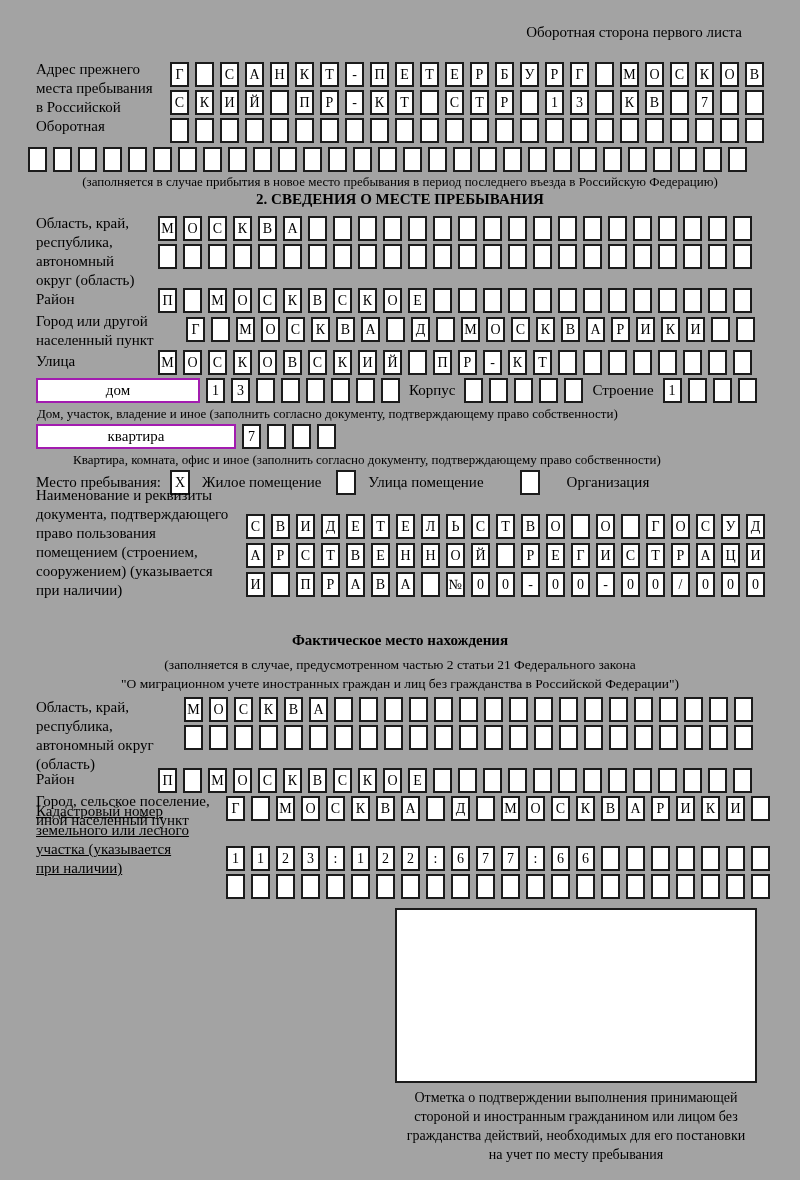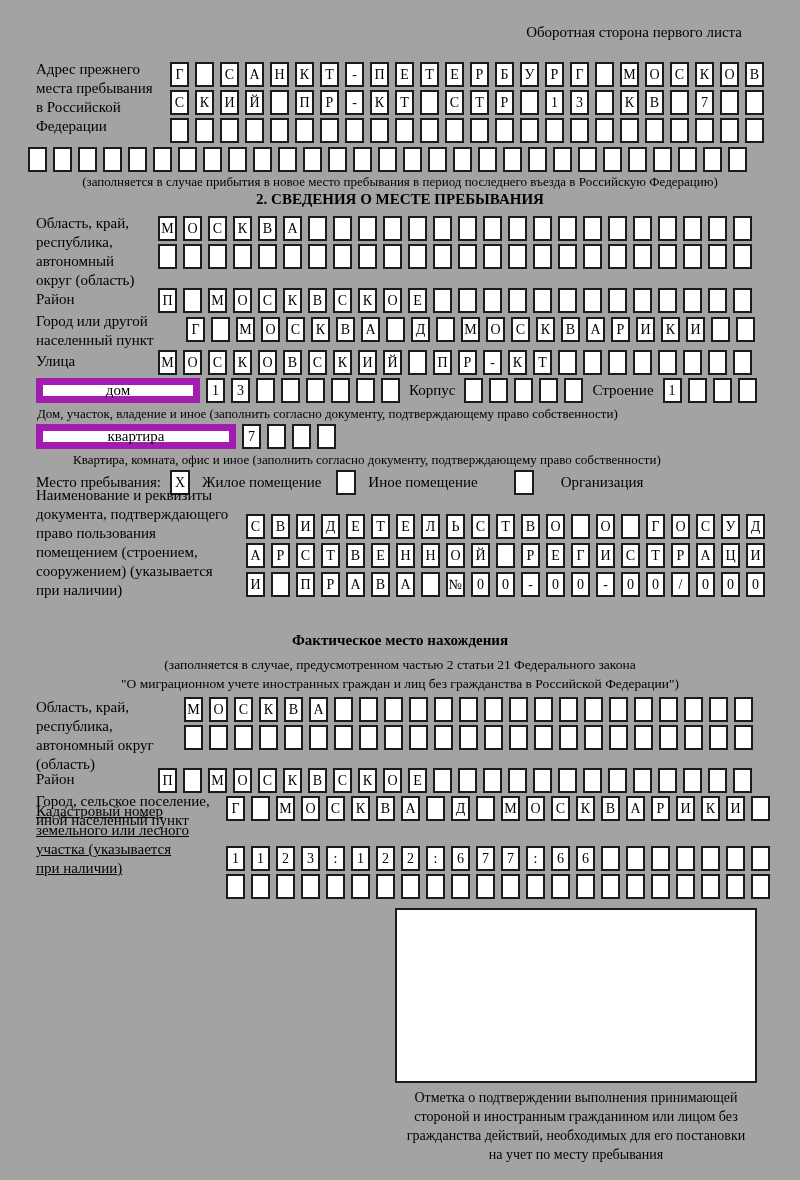--- a/index.html
+++ b/index.html
@@ -14,36 +14,36 @@
   .cells { position:absolute; display:flex; gap:6px; }
   .cell {
     flex:0 0 19px; width:19px; height:25px; border:2px solid #1b1b1b;
     display:flex; align-items:center; justify-content:center;
     font-size:14px; line-height:1; background:#fff;
   }
   .caption { position:absolute; font-size:13px; white-space:pre-line; }
   .center { left:0; width:100%; text-align:center; }
   .sec-header { position:absolute; left:0; width:100%; text-align:center; font-weight:bold; font-size:15px; }
   .flex-row { position:absolute; display:flex; gap:6px; align-items:center; }
-  .wide-box { height:25px; border:7px solid #a21caf; display:flex; align-items:center; justify-content:center; font-size:15px; background:#fff; }
+  .wide-box { height:25px; border:2px solid #a21caf; display:flex; align-items:center; justify-content:center; font-size:15px; background:#fff; }
   .inline-label { font-size:15px; padding:0 3px; white-space:nowrap; }
   .checkbox { width:20px; height:25px; border:2px solid #1b1b1b; display:flex; align-items:center; justify-content:center; font-size:14px; background:#fff; }
   .stamp-box { position:absolute; top:908px; left:395px; width:362px; height:175px; border:2px solid #1b1b1b; background:#fff; }
 </style>
 </head>
 <body>
 
 <div class="page">
 
   <div class="doc-title">Оборотная сторона первого листа</div>
 
   <div class="label" style="top:60px; width:130px;">Адрес прежнего
 места пребывания
 в Российской
-Федерации</div>
+Оборотная</div>
   <div class="cells" style="top:62px; left:170px;">
       <span class="cell">Г</span>
       <span class="cell"></span>
       <span class="cell">С</span>
       <span class="cell">А</span>
       <span class="cell">Н</span>
       <span class="cell">К</span>
       <span class="cell">Т</span>
       <span class="cell">-</span>
       <span class="cell">П</span>
@@ -330,21 +330,21 @@
         <span class="cell"></span>
       </div>
   </div>
   <div class="caption" style="top:452px; left:37px;margin-left:36px;">Квартира, комната, офис и иное (заполнить согласно документу, подтверждающему право собственности)</div>
 
   <div class="flex-row" style="top:470px; left:36px; gap:0;">
     <span class="inline-label" style="padding:0;">Место пребывания:</span>
     <span class="checkbox" style="margin-left:9px;">X</span>
     <span class="inline-label" style="margin-left:9px;">Жилое помещение</span>
     <span class="checkbox" style="margin-left:12px;"></span>
-    <span class="inline-label" style="margin-left:9px;">Иное помещение</span>
+    <span class="inline-label" style="margin-left:9px;">Улица помещение</span>
     <span class="checkbox" style="margin-left:33px;"></span>
     <span class="inline-label" style="margin-left:24px;">Организация</span>
   </div>
 
   <div class="label" style="top:486px; width:210px;">Наименование и реквизиты
 документа, подтверждающего
 право пользования
 помещением (строением,
 сооружением) (указывается
 при наличии)</div>

